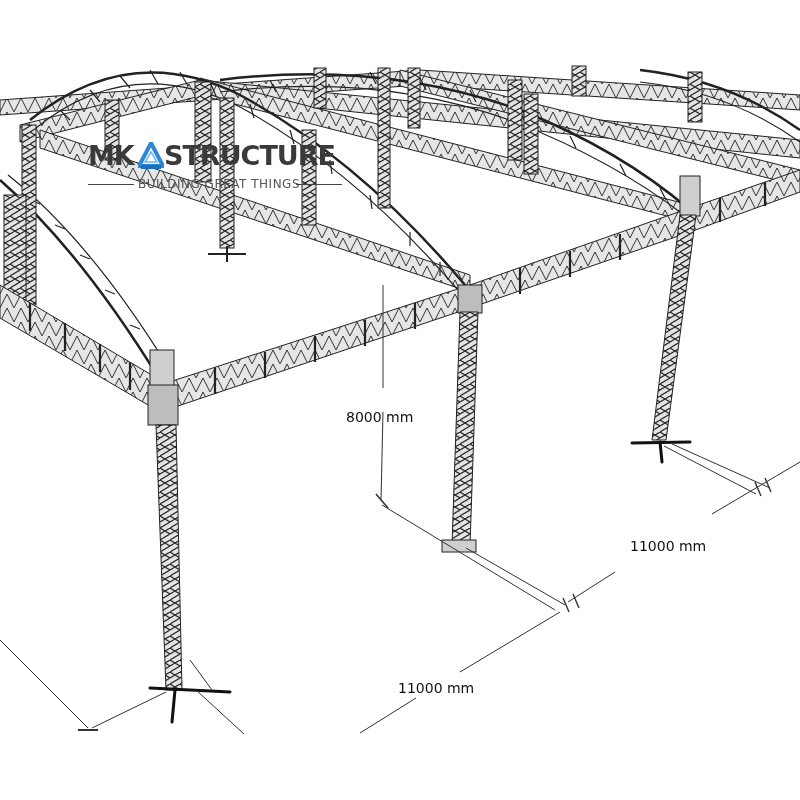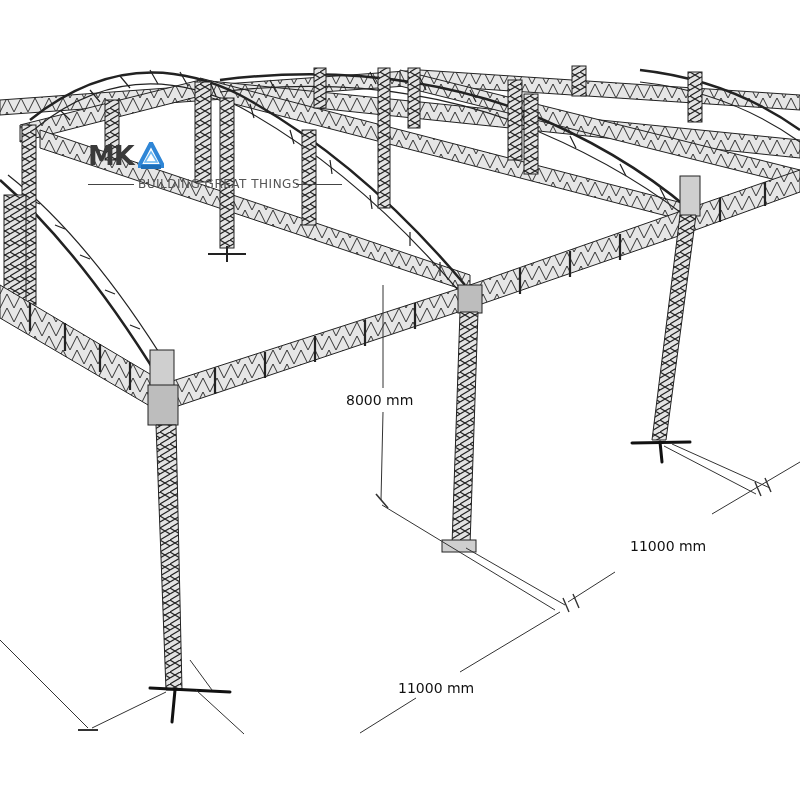--- a/index.html
+++ b/index.html
@@ -136,22 +136,23 @@
     </g>
   </svg>
 
   <div class="logo">
     <span class="logo-word logo-mk">MK</span>
     <svg class="logo-mark" viewBox="0 0 26 28">
       <polygon points="13,1 25,24 1,24" fill="none" stroke="#2f86d6" stroke-width="4"></polygon>
       <polygon points="13,10 19,20 7,20" fill="#ffffff" stroke="#6ab6f0" stroke-width="1.5"></polygon>
       <rect x="3" y="23" width="20" height="4" fill="#1f6fb8"></rect>
     </svg>
+    <span class="logo-word logo-structure">STRUCTURE</span>
     <div class="logo-rule" style="left:0;width:46px;"></div>
     <span class="logo-tagline">BUILDING GREAT THINGS</span>
     <div class="logo-rule" style="left:208px;width:46px;"></div>
   </div>
 
-  <span class="dim-label" style="left:346px;top:392px;">8000 mm</span>
+  <span class="dim-label" style="left:346px;top:409px;">8000 mm</span>
   <span class="dim-label" style="left:630px;top:538px;">11000 mm</span>
   <span class="dim-label" style="left:398px;top:680px;">11000 mm</span>
 
 </div>
 
 </body></html>

